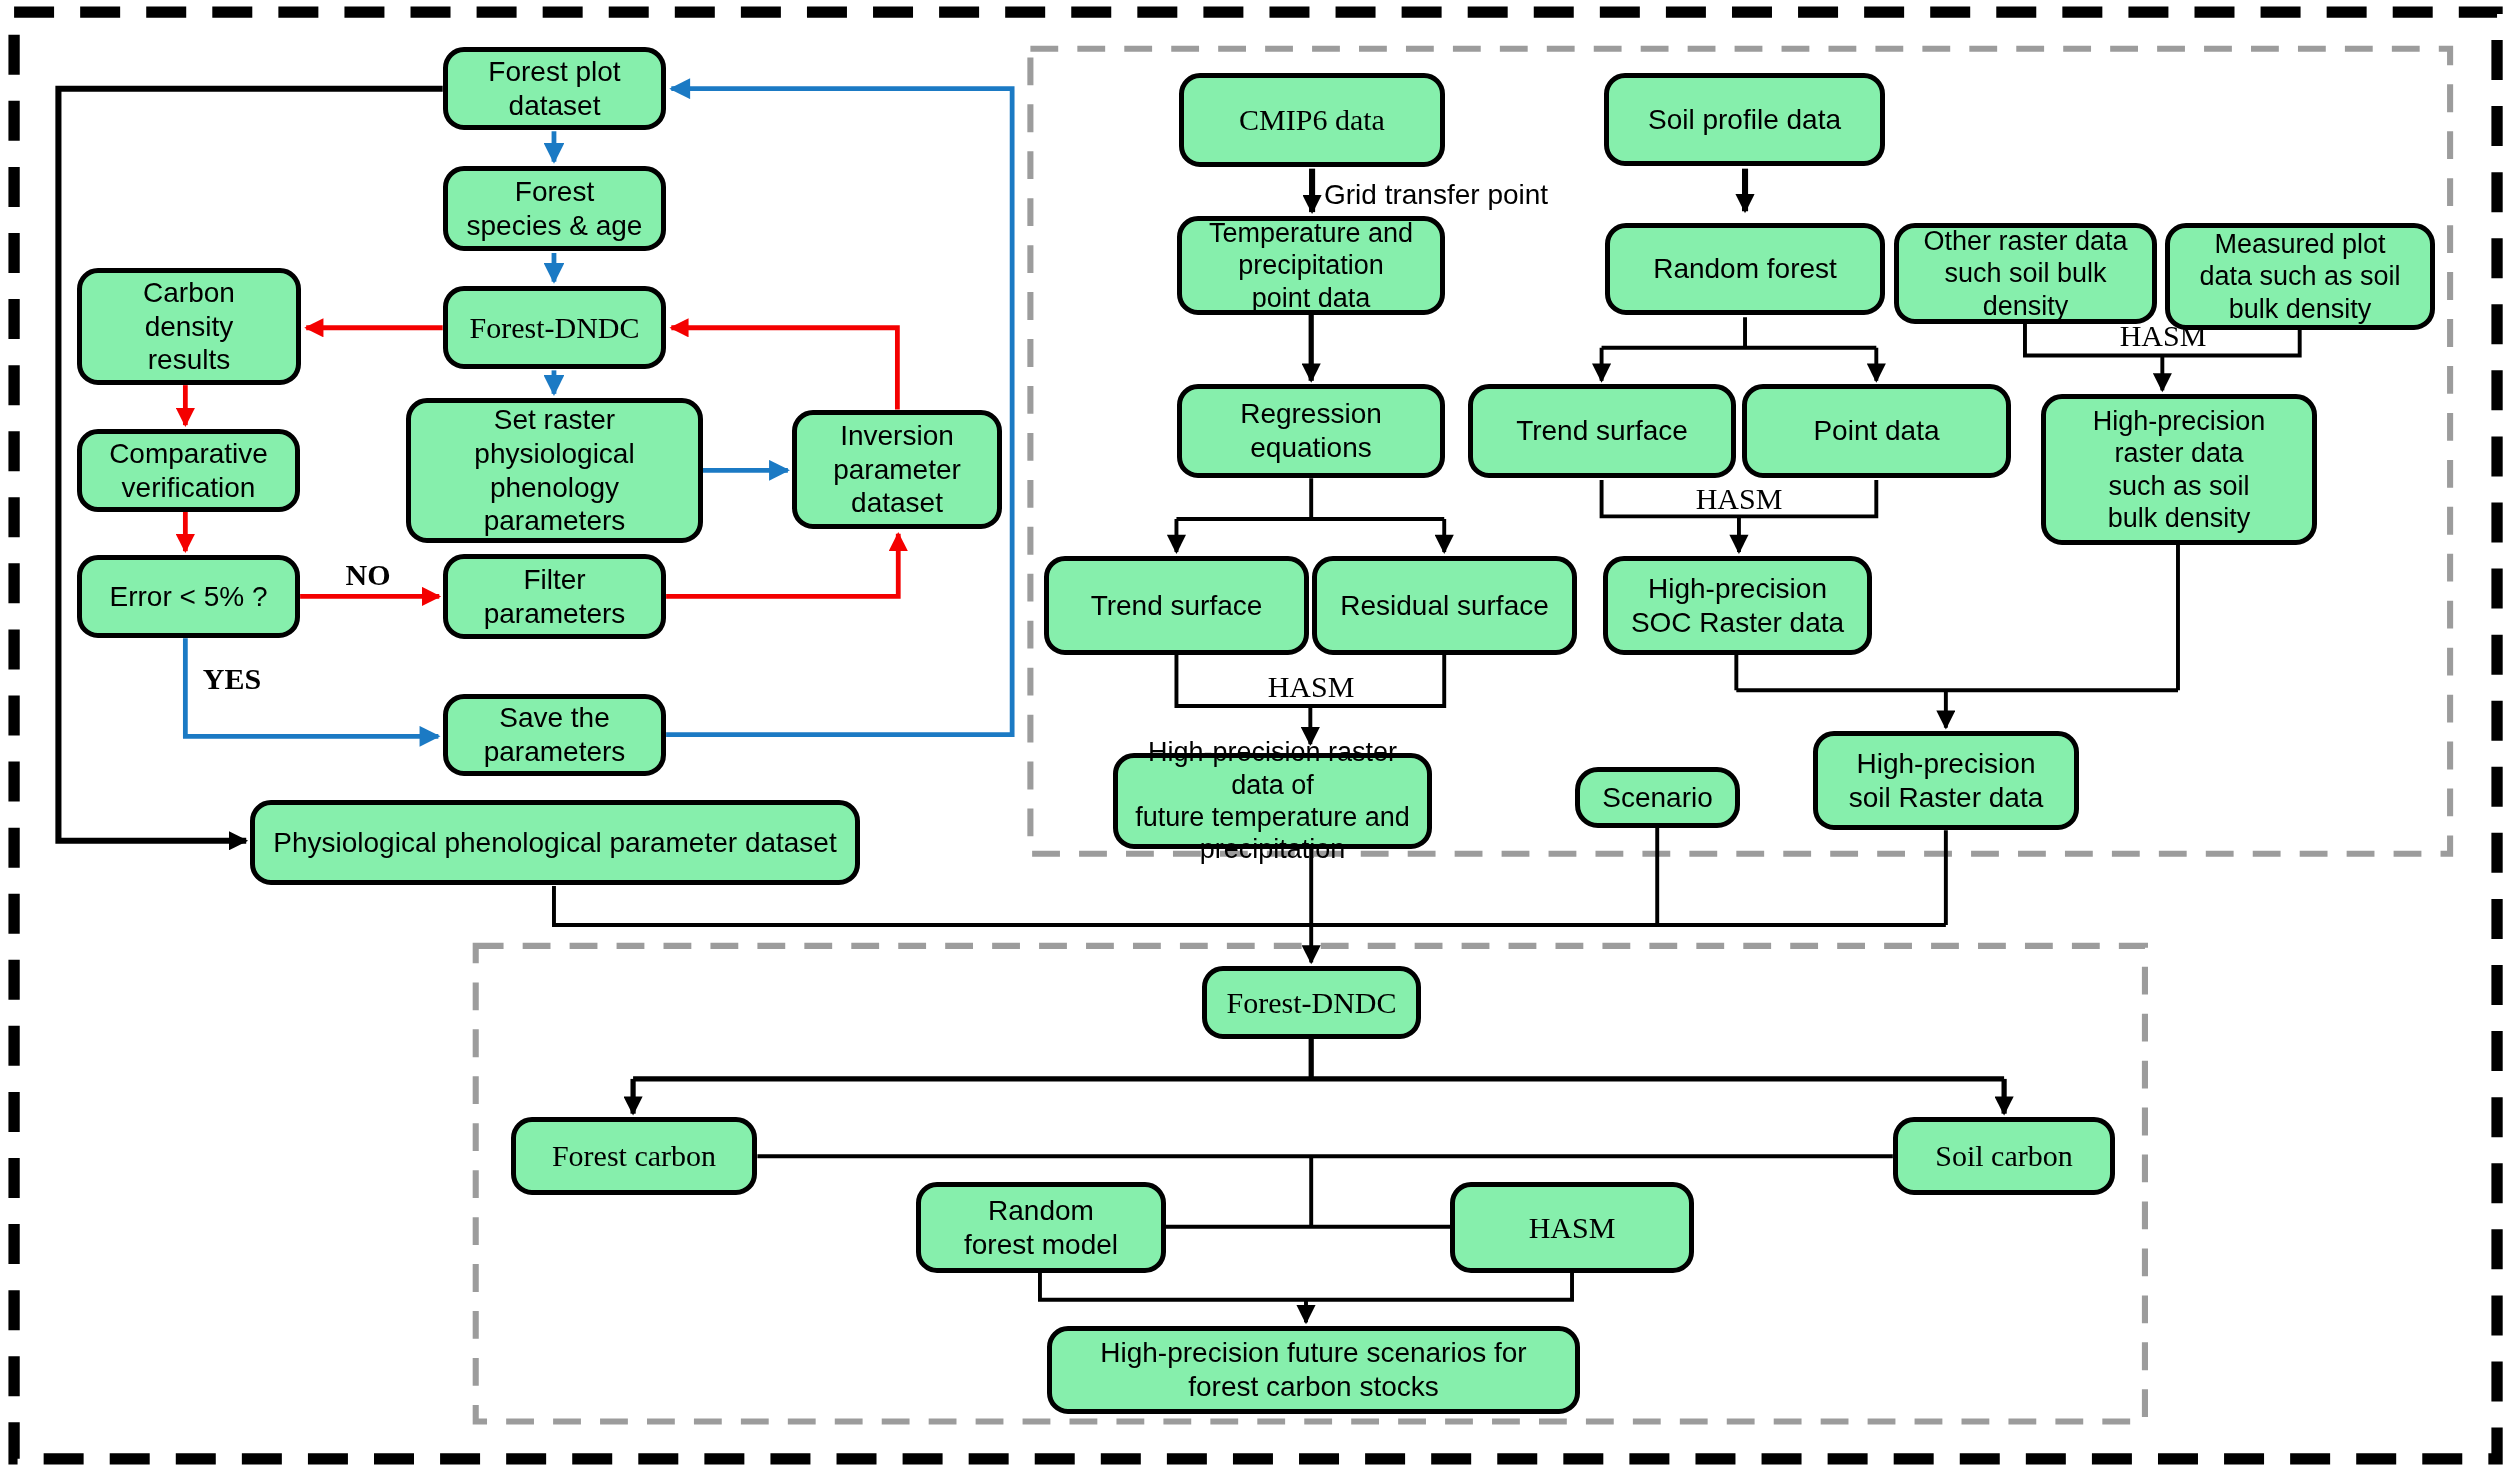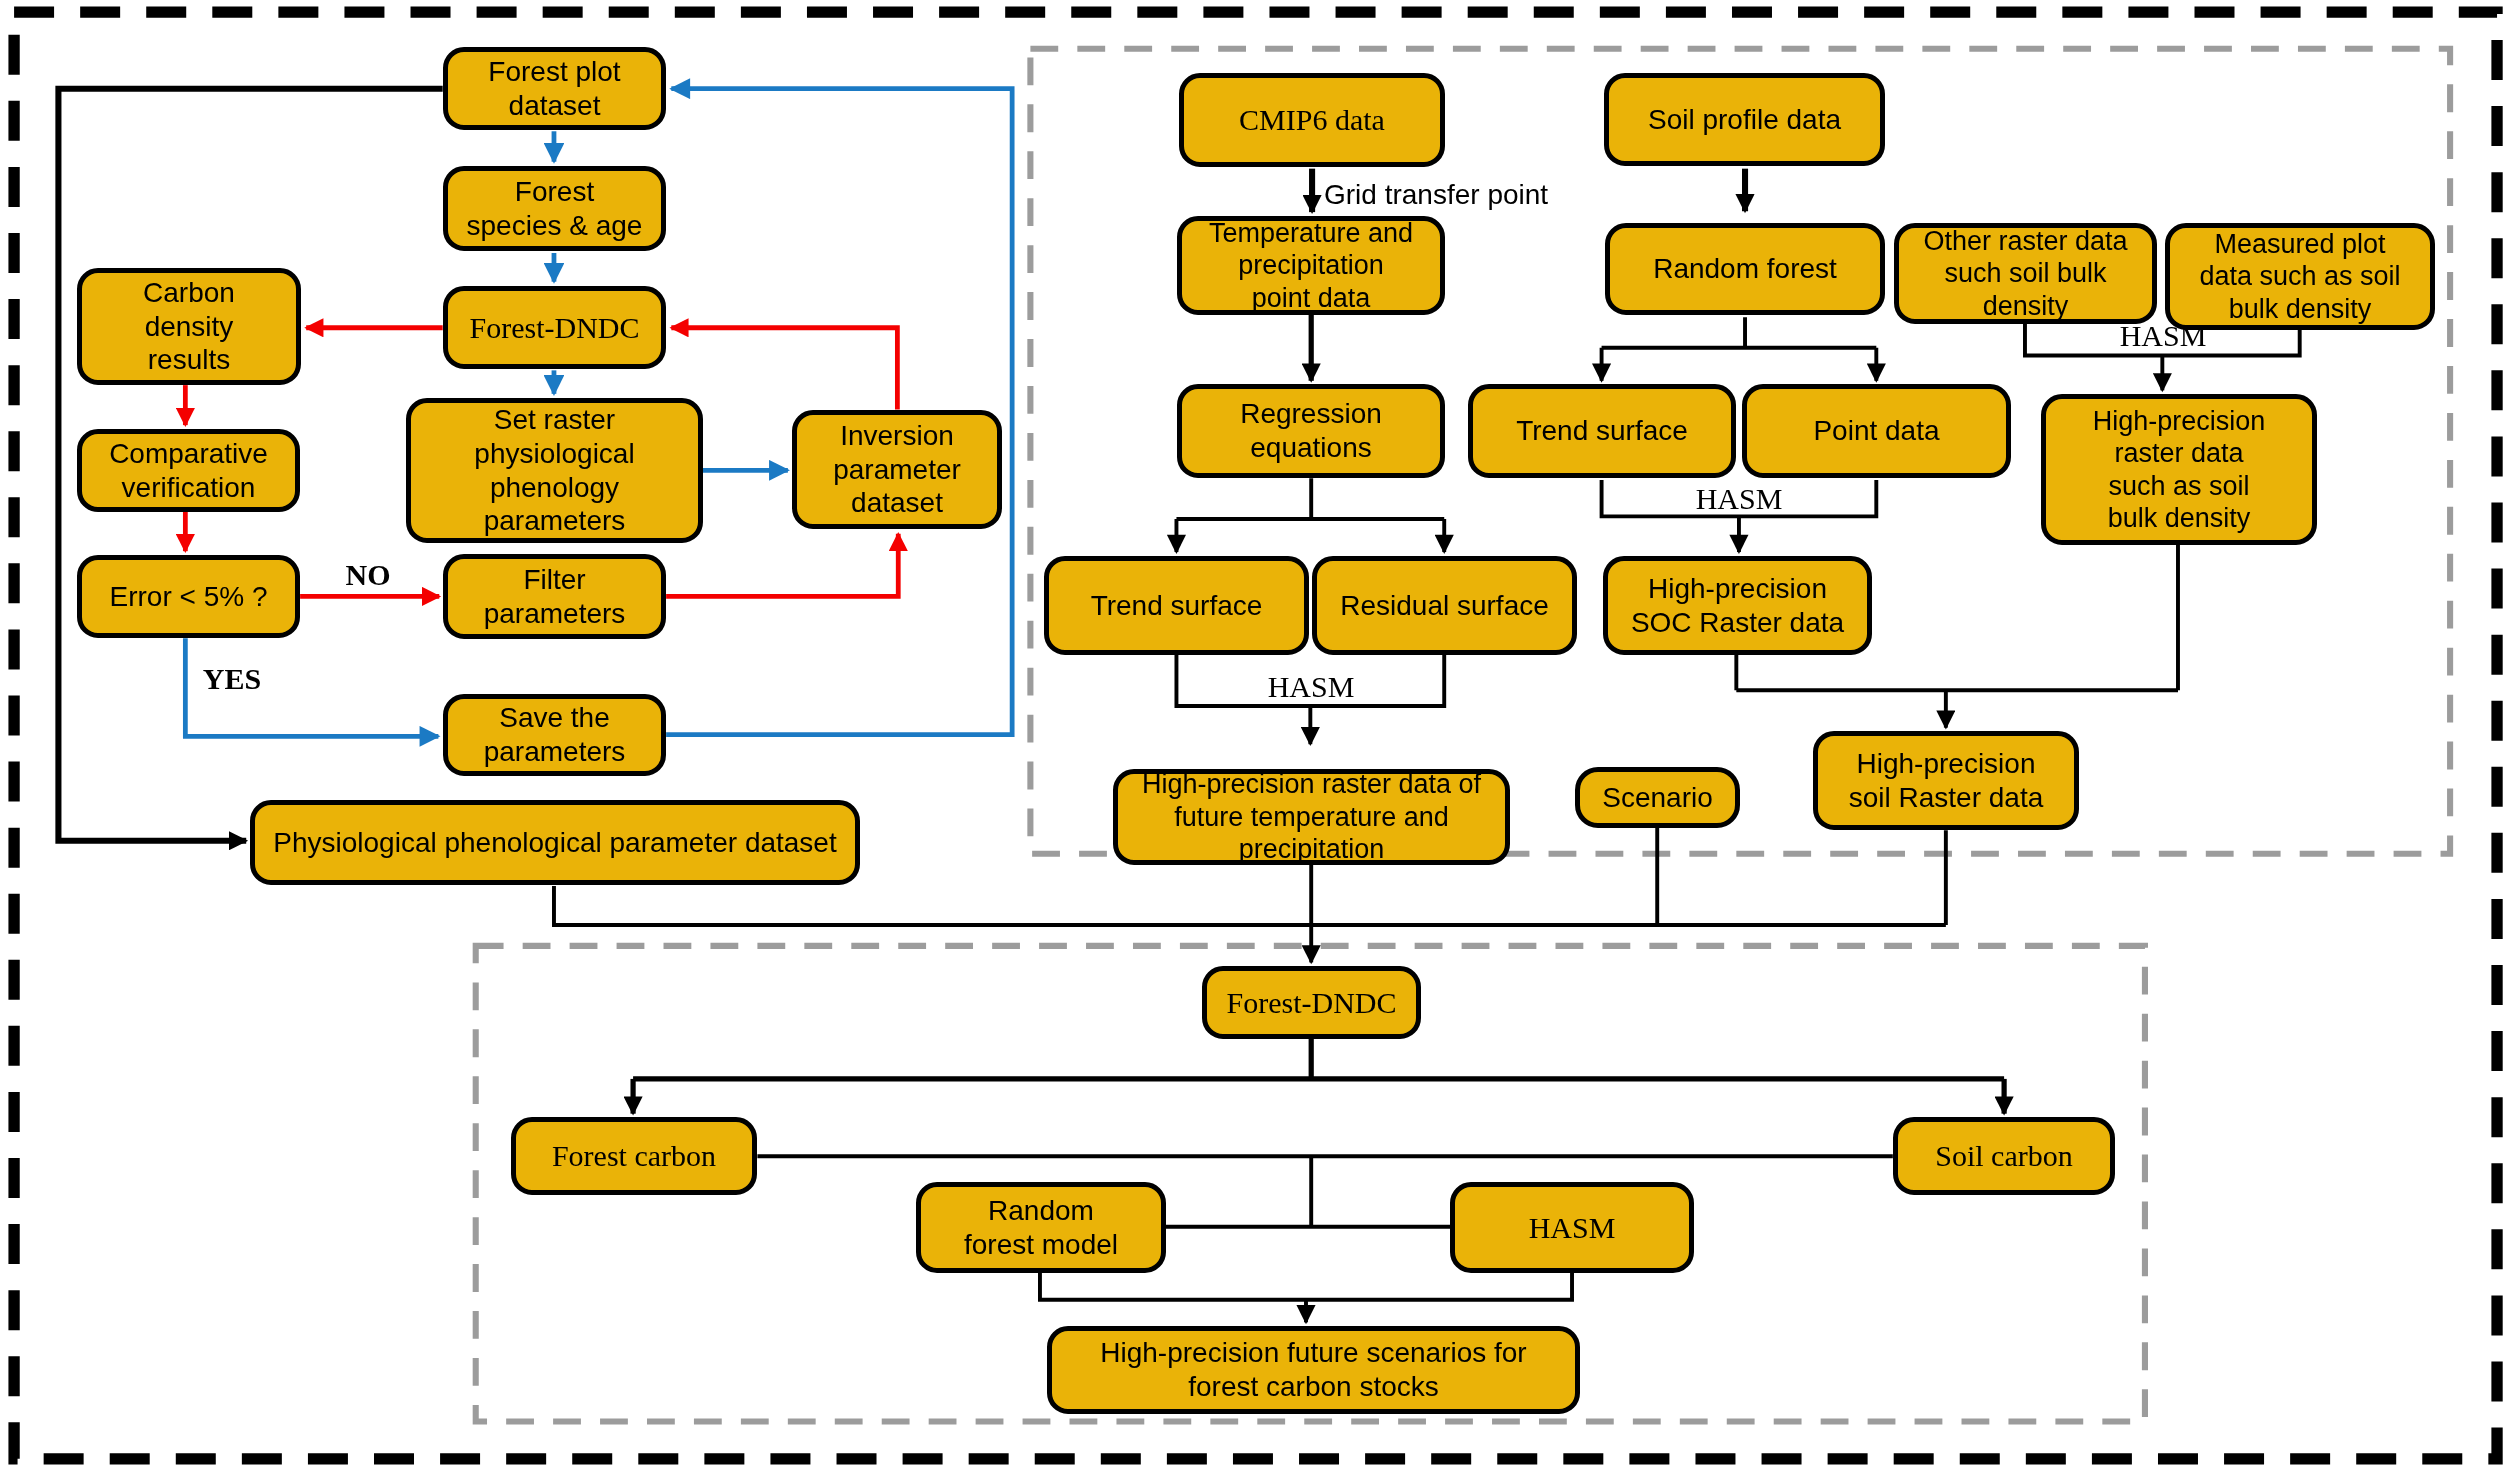--- a/index.html
+++ b/index.html
@@ -1,19 +1,19 @@
 <!DOCTYPE html>
 <html style="--ink: #000000; --red: #f40000; --blue: #1b7ac4; --gray: #9c9c9c;font-size:14px"><head>
 <meta charset="utf-8">
 <style>
   html,body{margin:0;padding:0;background:#ffffff;}
   #canvas{position:relative;width:2512px;height:1471px;background:#ffffff;overflow:hidden;
           font-family:"Liberation Sans",sans-serif;color:#000;}
   #wires{position:absolute;left:0;top:0;width:2512px;height:1471px;z-index:1;}
-  .node{position:absolute;z-index:2;background:#eab308;border:5.2px solid #000;border-radius:21px;
+  .node{position:absolute;z-index:2;background:#86efac;border:5.2px solid #000;border-radius:21px;
         display:flex;align-items:center;justify-content:center;text-align:center;
         font-size:28px;line-height:1.2;white-space:pre-line;box-sizing:border-box;}
   .serif{font-family:"Liberation Serif",serif;font-size:30px;}
   .small-r{border-radius:23px;}
   .lbl{position:absolute;z-index:3;font-size:28px;line-height:1.05;white-space:nowrap;}
   .lbl.serif{font-size:30px;}
   .lbl.bold{font-weight:bold;}
   .ctr{transform:translateX(-50%);}
   .fs31{font-size:27px;}
 </style>
@@ -128,21 +128,21 @@
   <div class="node" style="left:1468px;top:384px;width:268px;height:94px">Trend surface</div>
   <div class="node" style="left:1742px;top:384px;width:269px;height:94px">Point data</div>
   <div class="node fs31" style="left:2041px;top:394px;width:276px;height:151px">High-precision
 raster data
 such as soil
 bulk density</div>
   <div class="node" style="left:1044px;top:556px;width:265px;height:99px">Trend surface</div>
   <div class="node" style="left:1312px;top:556px;width:265px;height:99px">Residual surface</div>
   <div class="node" style="left:1603px;top:556px;width:269px;height:99px">High-precision
 SOC Raster data</div>
-  <div class="node fs31" style="left:1113px;top:769px;width:397px;height:96px">High-precision raster data of
+  <div class="node fs31" style="left:1113px;top:753px;width:319px;height:96px">High-precision raster data of
 future temperature and
 precipitation</div>
   <div class="node small-r" style="left:1575px;top:767px;width:165px;height:61px">Scenario</div>
   <div class="node" style="left:1813px;top:731px;width:266px;height:99px">High-precision
 soil Raster data</div>
 
   <div class="node serif" style="left:1202px;top:966px;width:219px;height:73px">Forest-DNDC</div>
   <div class="node serif" style="left:511px;top:1117px;width:246px;height:78px">Forest carbon</div>
   <div class="node" style="left:916px;top:1182px;width:250px;height:91px">Random
 forest model</div>

